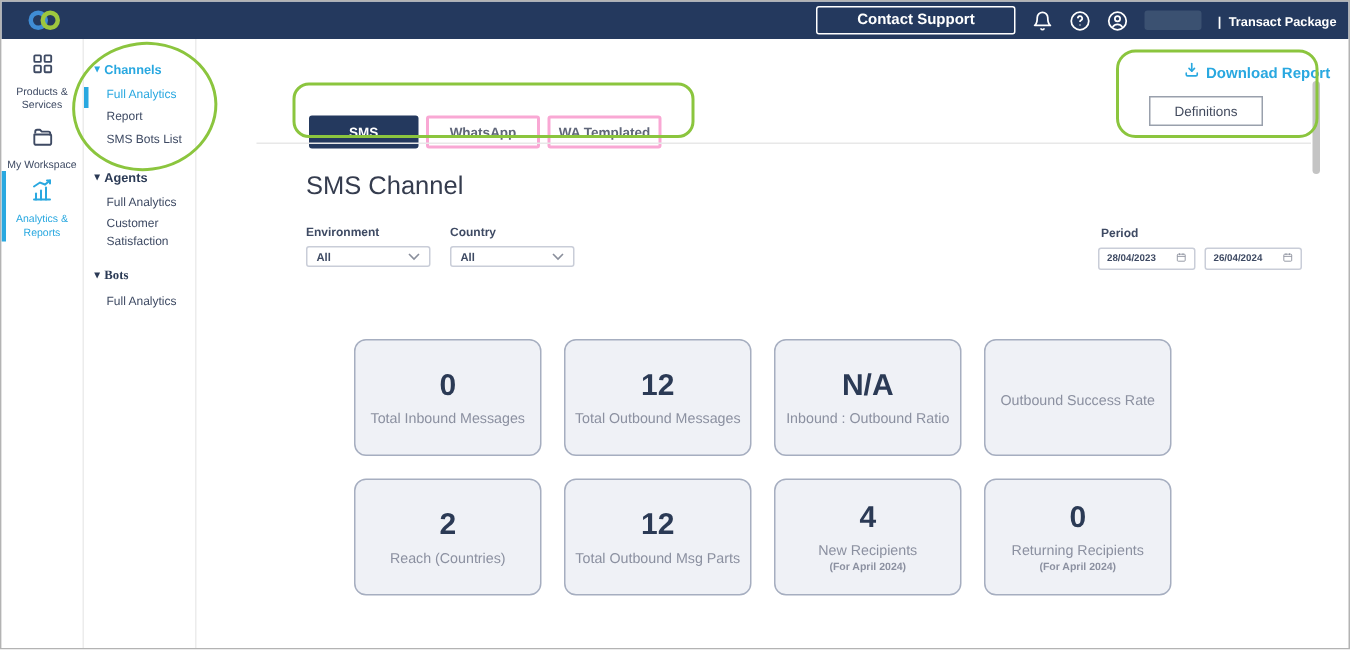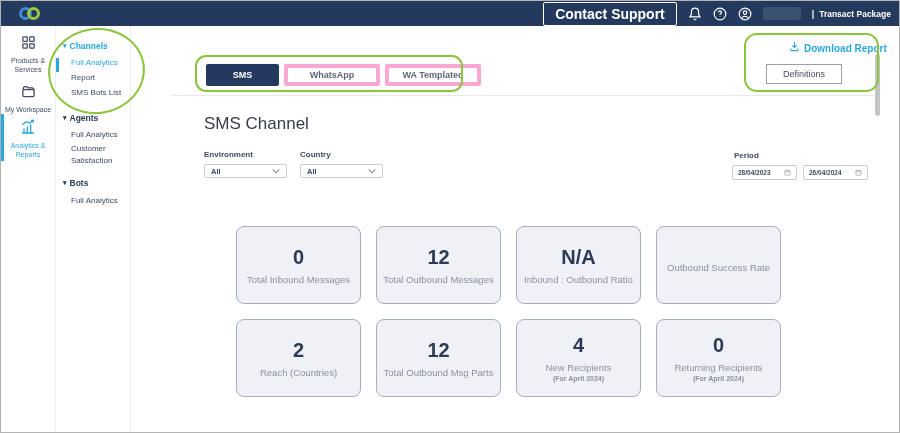--- a/index.html
+++ b/index.html
@@ -12,21 +12,21 @@
   
   .topbar { position:absolute; left:0; top:0; width:100%; height:25px;
             background:#24395e; display:flex; align-items:center;
             padding:0 8px 0 18px; }
   .logo { display:flex; align-items:center; }
   .logo-ring { width:13px; height:13px; border-radius:50%; border:3px solid #3f8cd5; }
   .logo-ring.green { border-color:#9dc73e; margin-left:-5px; }
   .topbar-right { margin-left:auto; display:flex; align-items:center; gap:11px; }
   .contact-btn { border:1px solid #fff; background:transparent; color:#fff;
                  font-family:"Liberation Sans",sans-serif;
-                 font-size:14px; font-weight:bold; padding:3px 11px;
+                 font-size:10px; font-weight:bold; padding:3px 26px;
                  border-radius:2px; cursor:pointer; }
   .tb-icon { width:14px; height:14px; display:flex; align-items:center; justify-content:center; cursor:pointer; }
   .tb-icon svg { width:14px; height:14px; }
   .redacted { width:38px; height:13px; background:#3b5171; border-radius:2px; }
   .package { color:#fff; font-size:8.5px; font-weight:bold; display:flex; gap:5px; align-items:center; white-space:nowrap; }
 
   
   .rail { position:absolute; left:0; top:25px; width:55px; bottom:0;
           background:#fff; border-right:1px solid #ececec; }
   .rail-item { position:absolute; left:0; width:100%; display:flex;
@@ -41,26 +41,26 @@
   .sb-header { position:absolute; left:7px; font-size:8.5px; font-weight:bold;
                color:#2b3a55; display:flex; gap:3px; align-items:center; cursor:pointer; white-space:nowrap; }
   .sb-header .caret { font-size:7px; }
   .sb-header.active { color:#29a8e0; }
   .sb-item { position:absolute; left:15px; font-size:8px; color:#3e4a63;
              line-height:1.5; cursor:pointer; }
   .sb-item.active { color:#29a8e0; }
   .sb-indicator { position:absolute; left:0; top:32px; width:2.5px; height:14px; background:#29a8e0; }
 
   
-  .tabs { position:absolute; left:205px; top:63px; display:flex; gap:5px; }
+  .tabs { position:absolute; left:205px; top:76px; display:flex; gap:5px; }
   .tab { height:22px; font-size:9px; font-weight:bold; border-radius:2px;
          display:flex; align-items:center; justify-content:center; cursor:pointer;
          font-family:"Liberation Sans",sans-serif; background:#fff; }
   .tab.active { width:73px; background:#24395e; color:#fff; border:none; }
-  .tab.inactive { width:96px; border:4px solid #f9a8d4; color:#5f6679; }
+  .tab.inactive { width:76px; border:2px solid #f9a8d4; color:#5f6679; }
 
   .download { position:absolute; left:788px; top:40px; display:flex; align-items:flex-end;
               gap:4px; color:#29a8e0; font-size:10px; font-weight:bold; cursor:pointer; }
   .definitions { position:absolute; left:765px; top:63px; width:76px; height:20px;
                  background:#fff; border:1px solid #99a0ac; border-radius:0;
                  font-family:"Liberation Sans",sans-serif;
                  font-size:9px; color:#434b5e; cursor:pointer; }
 
   .divider { position:absolute; left:170px; top:94px; width:703px; height:1px; background:#e8e8e8; }
 
@@ -184,21 +184,21 @@
     <div class="sb-item" style="top:46px;">Report</div>
     <div class="sb-item" style="top:61px;">SMS Bots List</div>
 
     <div class="sb-header" style="top:87px;">
       <span class="caret">▾</span>
       <span>Agents</span>
     </div>
     <div class="sb-item" style="top:103px;">Full Analytics</div>
     <div class="sb-item" style="top:117px; width:52px;">Customer Satisfaction</div>
 
-    <div class="sb-header" style="top:152px;">
+    <div class="sb-header" style="top:152px;font-family:Liberation Serif, serif;">
       <span class="caret">▾</span>
       <span>Bots</span>
     </div>
     <div class="sb-item" style="top:169px;">Full Analytics</div>
   </div>
 
   <div class="tabs">
     <button class="tab active">SMS</button>
     <button class="tab inactive">WhatsApp</button>
     <button class="tab inactive">WA Templated</button>

